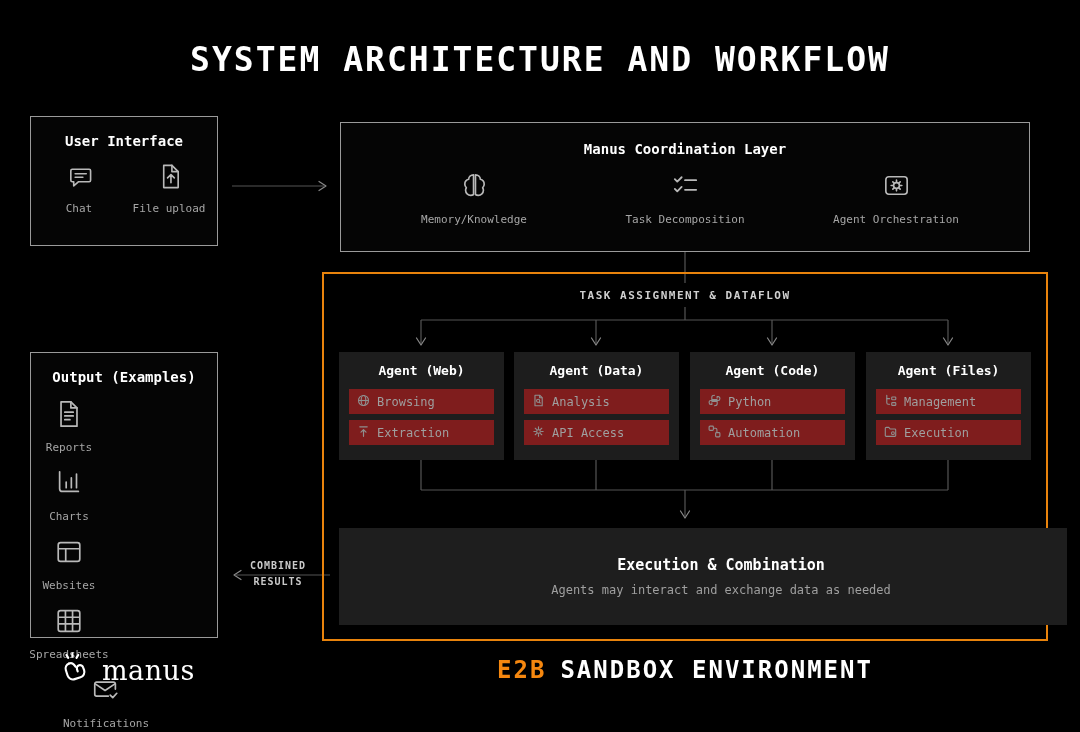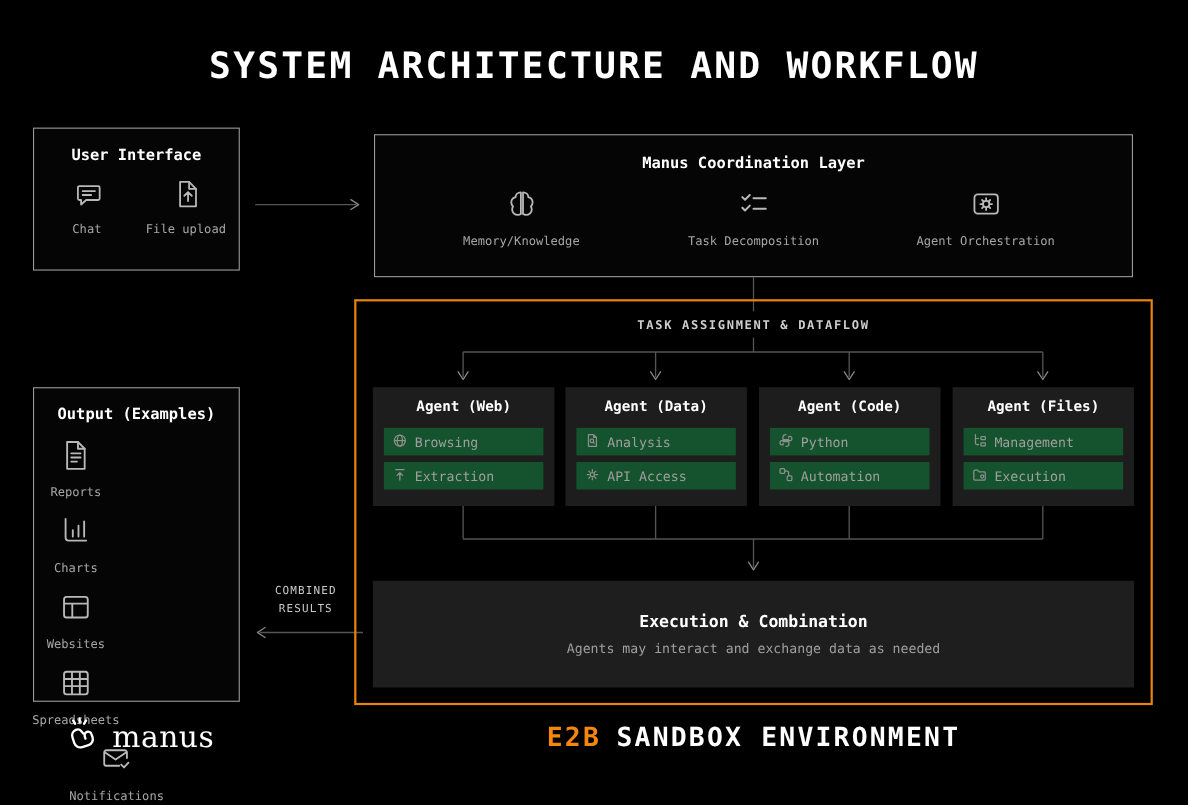--- a/index.html
+++ b/index.html
@@ -30,39 +30,39 @@
   .coord-item svg{color:#b9b9b9;}
 
   
   .sandbox{left:322px;top:272px;width:726px;height:369px;border:2px solid #E8830C;box-sizing:border-box;background:transparent;}
   .flow-label{left:322px;top:289px;width:726px;text-align:center;font-size:11px;font-weight:bold;
               letter-spacing:1.5px;color:#cfcfcf;}
 
   
   .agent{top:352px;width:165px;height:108px;background:#1d1d1d;box-sizing:border-box;padding:11px 10px 0 10px;}
   .agent-title{text-align:center;font-size:13px;font-weight:bold;color:#fff;margin-bottom:11px;}
-  .pill{display:flex;align-items:center;gap:7px;background:#14532d;height:25px;margin-bottom:6px;
+  .pill{display:flex;align-items:center;gap:7px;background:#7f1d1d;height:25px;margin-bottom:6px;
         padding:0 8px;font-size:12px;color:#9f9f9f;}
   .pill svg{color:#8f8f8f;flex:0 0 auto;}
 
   
   .exec-box{left:339px;top:528px;width:692px;height:97px;background:#1e1e1e;display:flex;
-            flex-direction:column;align-items:center;justify-content:center;gap:9px;}
+            flex-direction:column;align-items:center;justify-content:center;gap:9px;padding-left:36px;}
   .exec-title{font-size:15px;font-weight:bold;color:#fff;}
   .exec-sub{font-size:12px;color:#9f9f9f;}
 
   
   .out-box{left:30px;top:352px;width:188px;height:286px;}
   .out-box .obox-title{margin-top:16px;}
   .out-grid{display:flex;flex-wrap:wrap;justify-content:center;column-gap:16px;row-gap:12px;margin-top:14px;flex-direction:column;}
   .out-grid .icon-item{width:76px;}
   .out-grid .full{width:150px;}
 
   
-  .combined{left:230px;top:530px;width:96px;text-align:center;font-size:10px;font-weight:normal;
+  .combined{left:230px;top:558px;width:96px;text-align:center;font-size:10px;font-weight:bold;
             letter-spacing:1px;color:#c9c9c9;line-height:1.55;}
 
   
   .brand{left:58px;top:650px;display:flex;align-items:center;gap:10px;}
   .brand svg{color:#fff;}
   .brand-name{font-family:"DejaVu Serif","Liberation Serif",serif;font-size:27px;color:#fff;letter-spacing:.5px;}
 
   
   .sandbox-footer{left:322px;top:656px;width:726px;text-align:center;font-size:24px;font-weight:bold;letter-spacing:2px;}
   .sandbox-footer .hl{color:#F5870F;margin-right:14px;}

